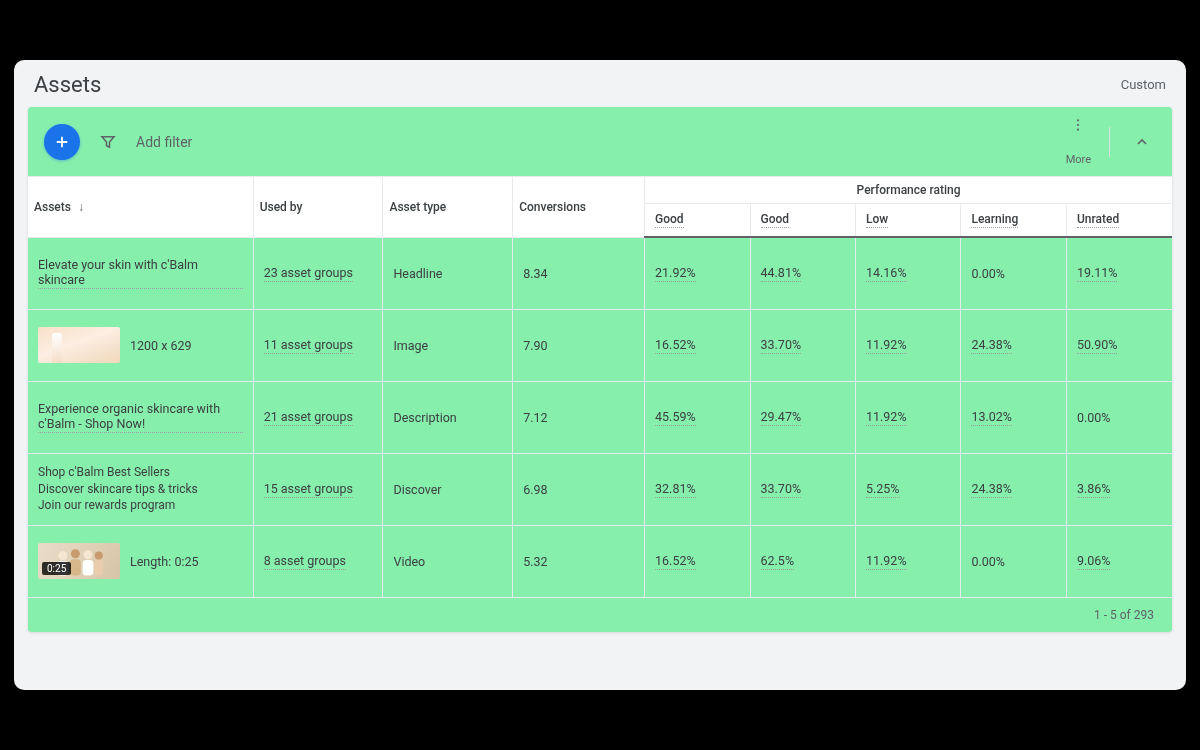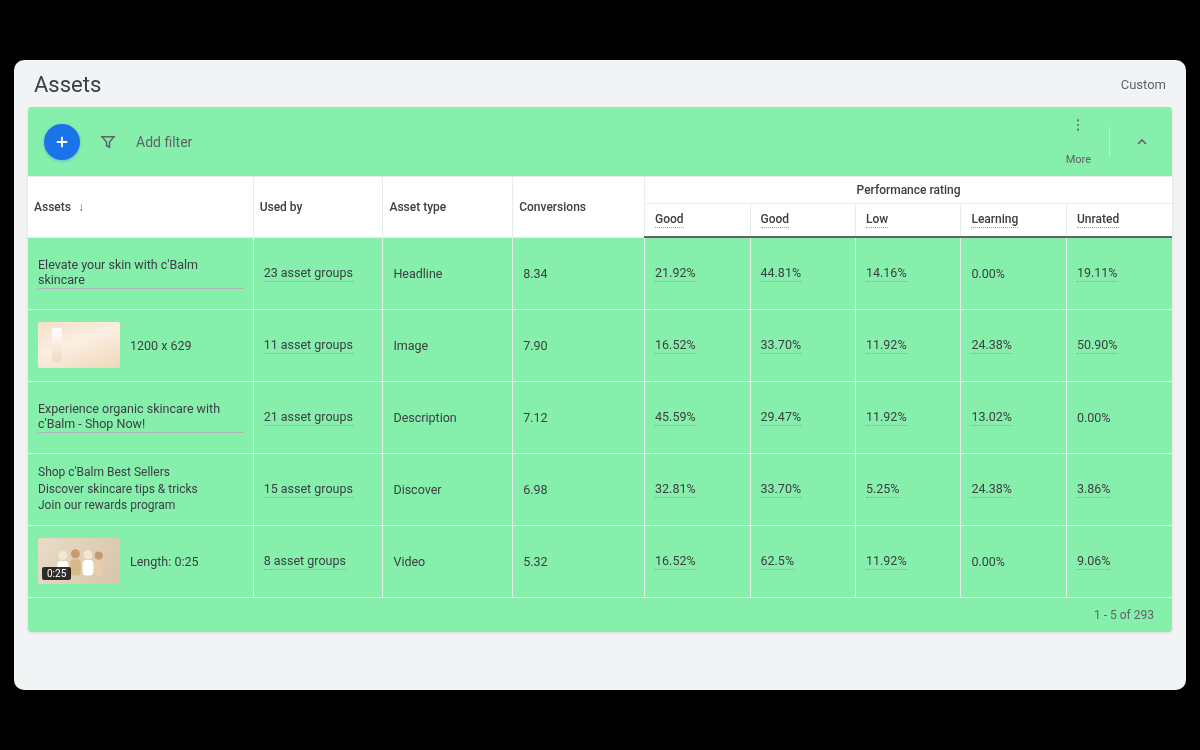--- a/index.html
+++ b/index.html
@@ -167,21 +167,21 @@
   tbody td { font-size: 12.5px; color: #3c4043; }
   .dotted {
     border-bottom: 1px dotted #9aa0a6;
     cursor: pointer;
     display: inline-block;
     padding-bottom: 1px;
   }
   .asset-cell { display: flex; align-items: center; gap: 10px; }
   .thumb {
     width: 82px;
-    height: 46px;
+    height: 36px;
     border-radius: 2px;
     flex-shrink: 0;
     position: relative;
     overflow: hidden;
   }
   .thumb-img {
     background: linear-gradient(160deg, #f7e0c8 0%, #fceee2 45%, #efd7ba 100%);
   }
   .thumb-img::after{
     content:"";

